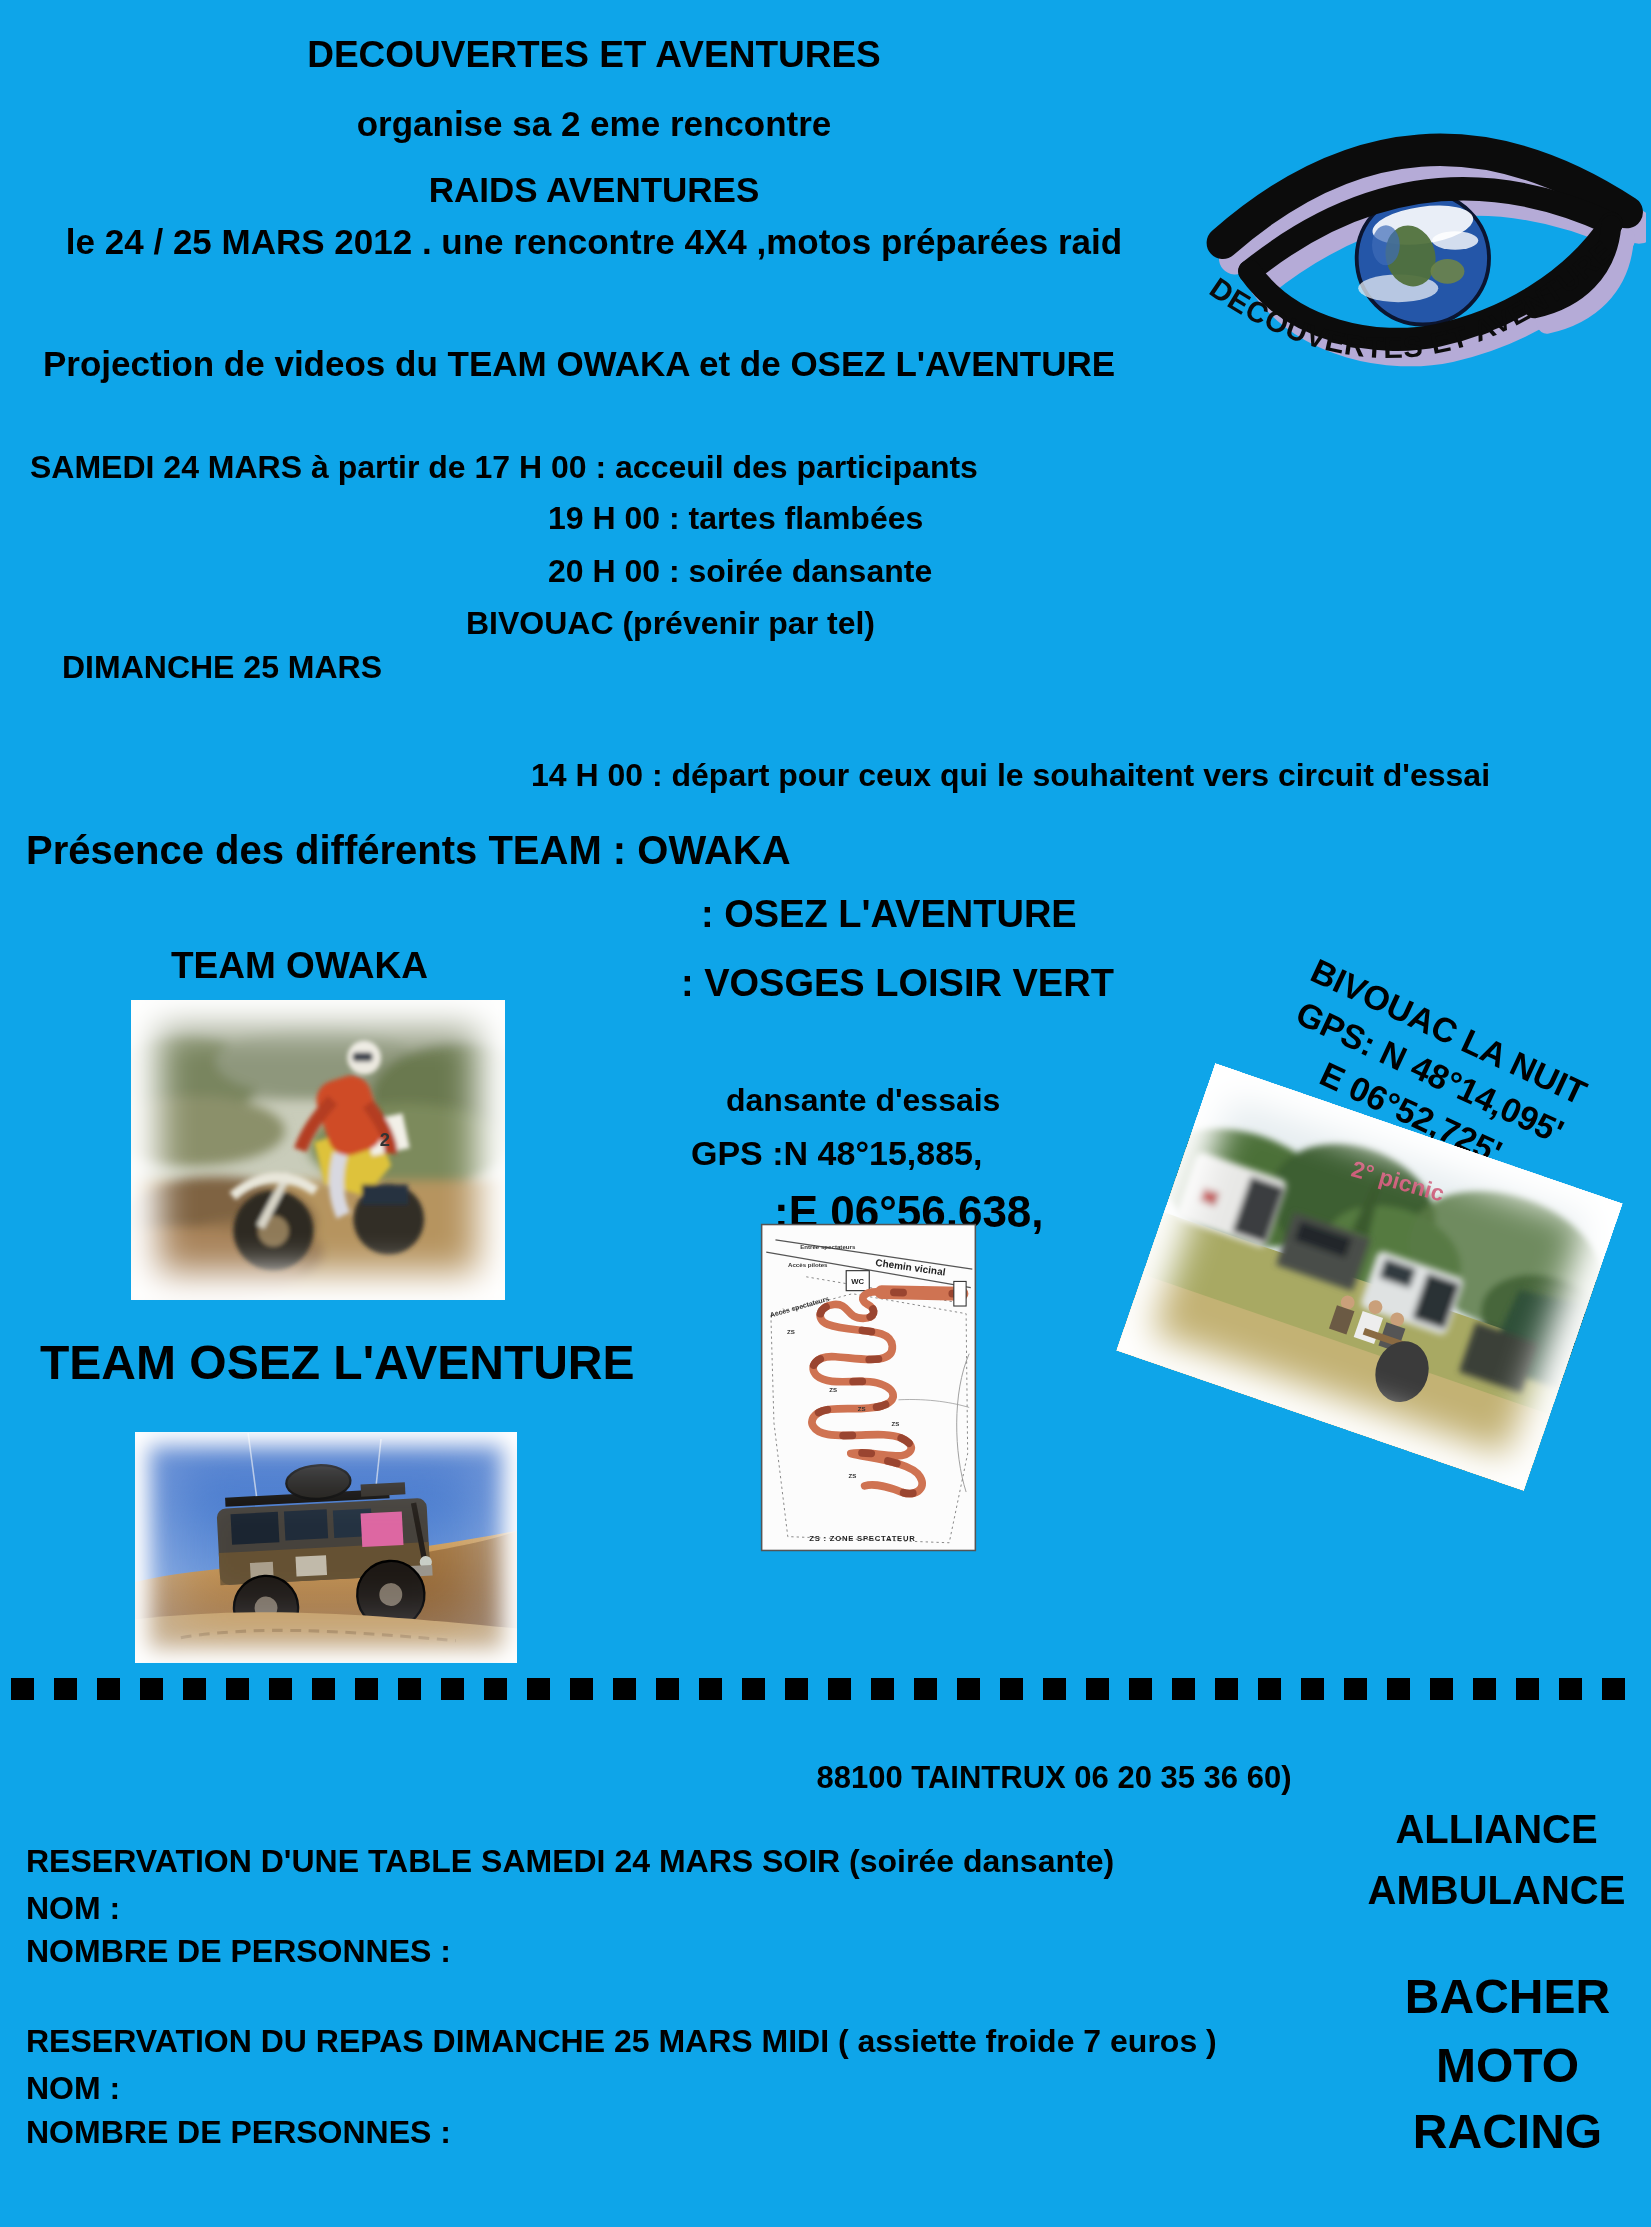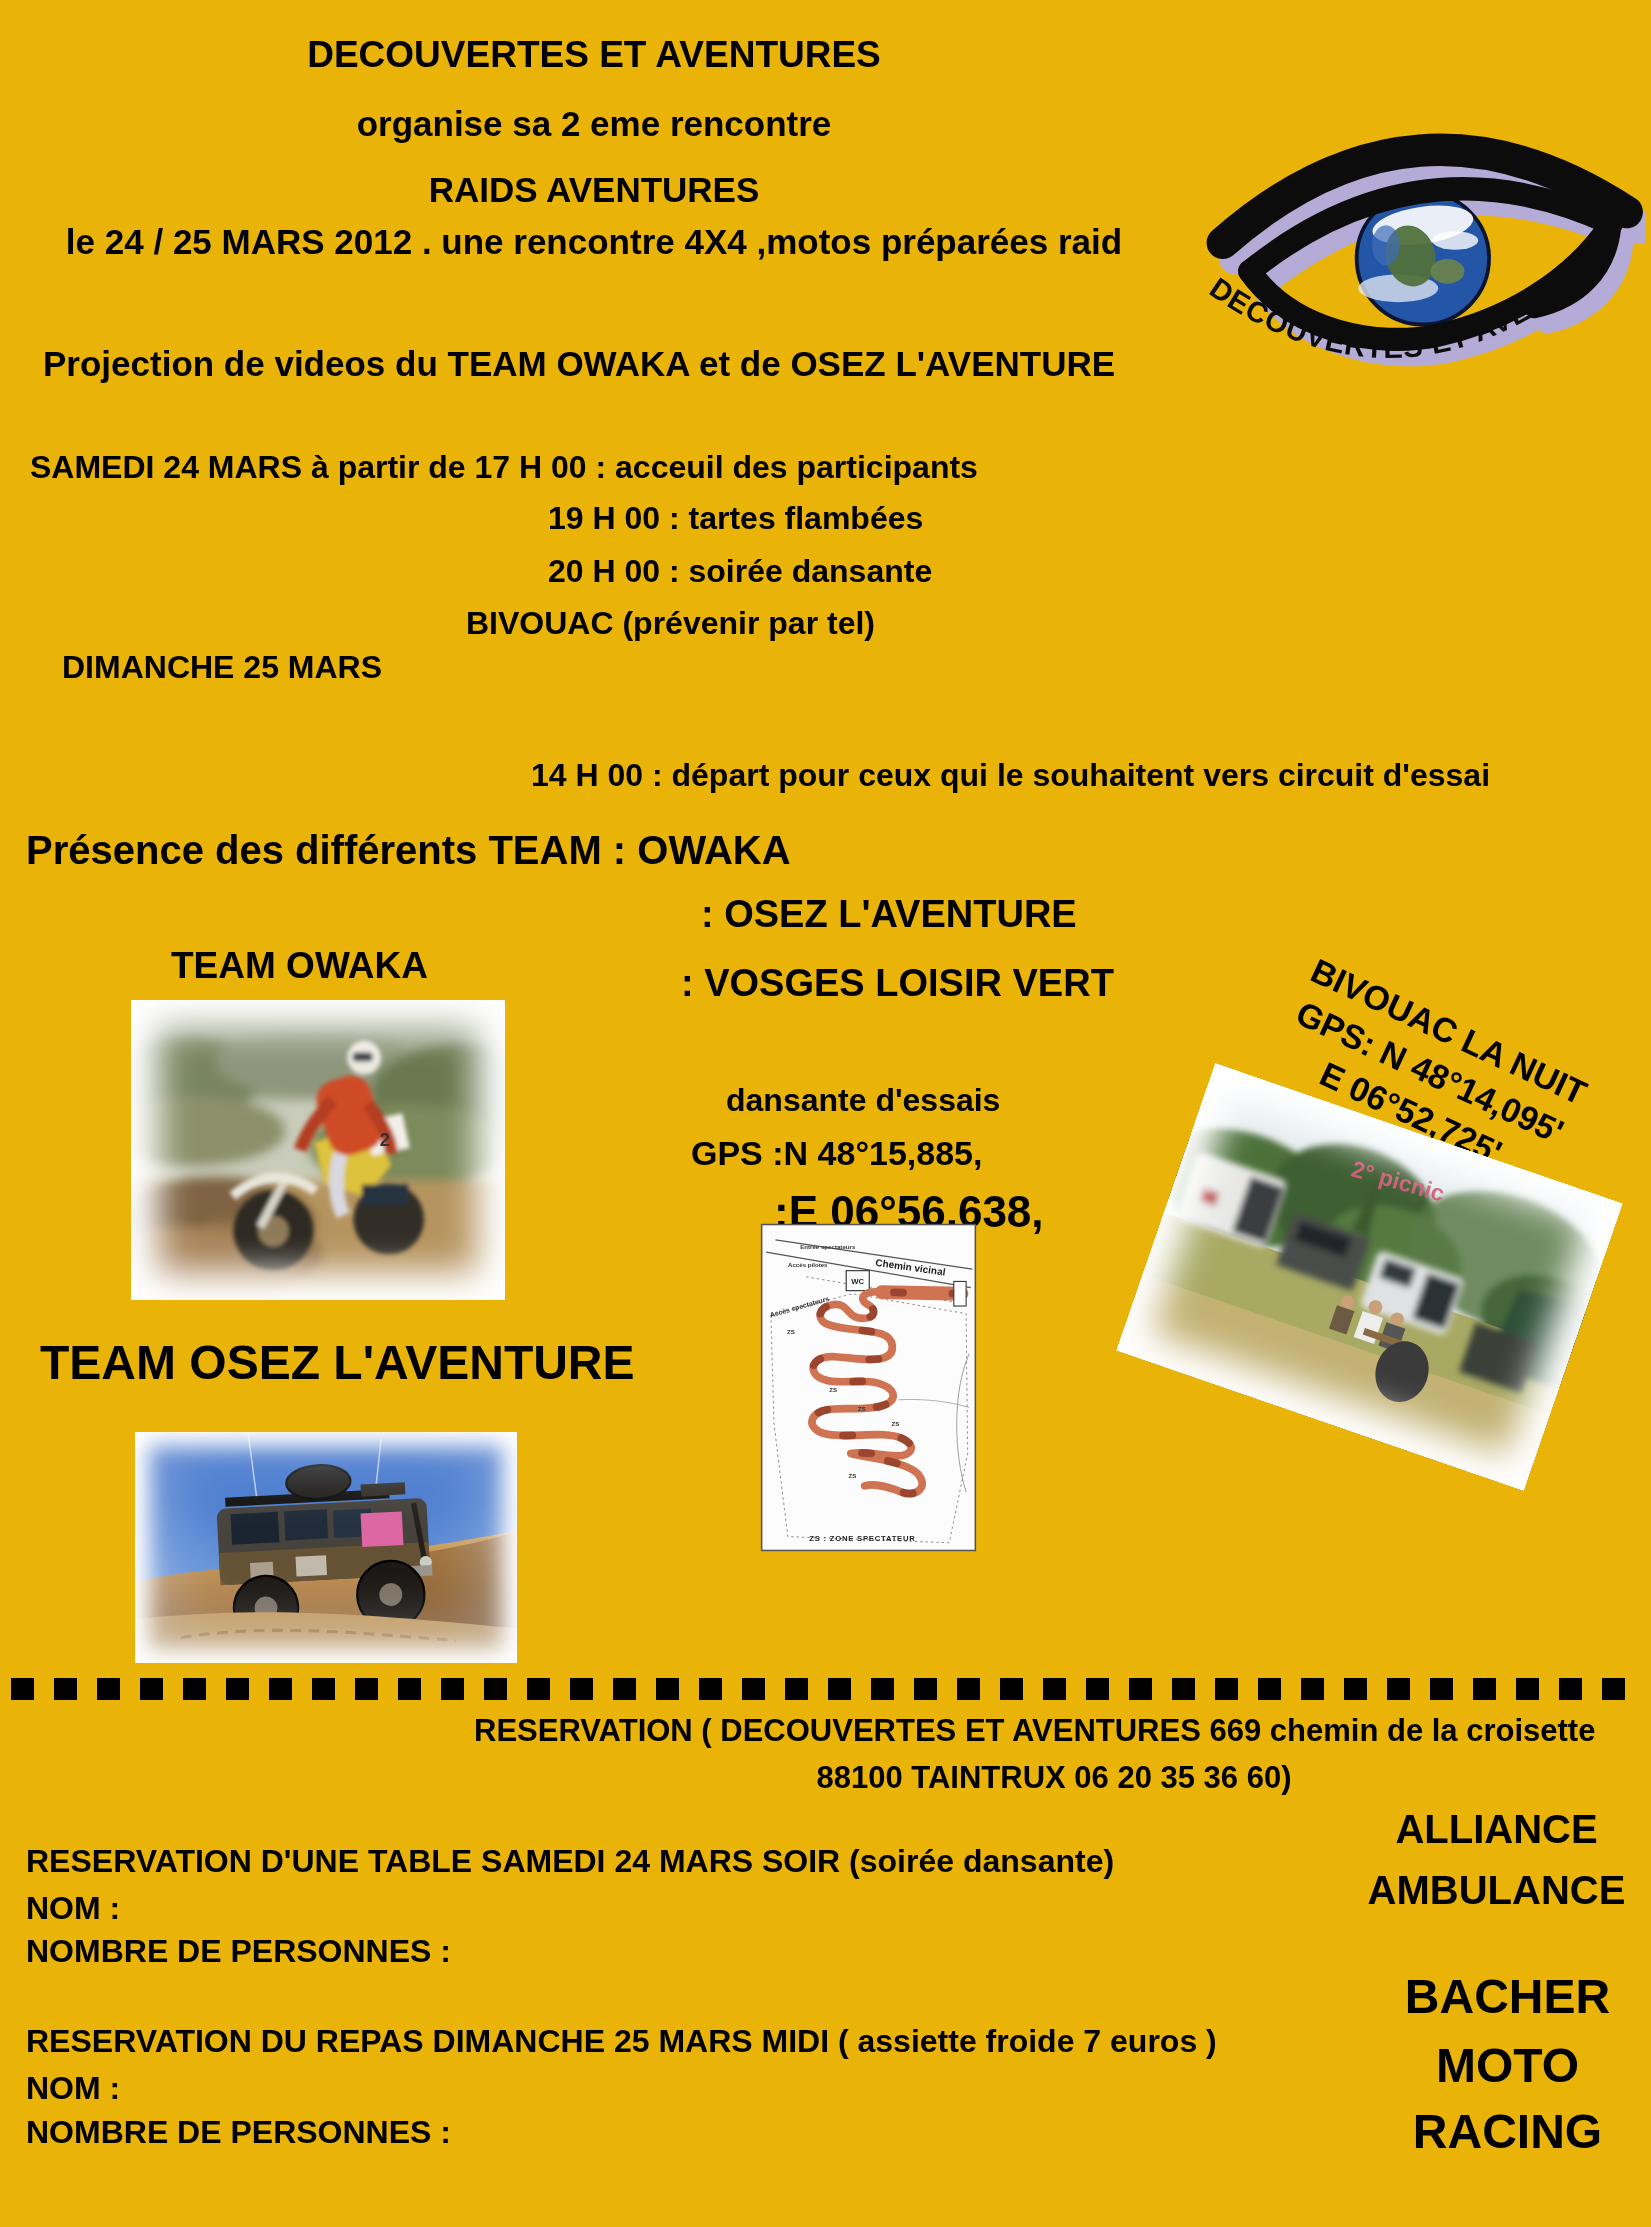--- a/index.html
+++ b/index.html
@@ -1,16 +1,16 @@
 <!DOCTYPE html>
 <html style="font-size:12.3px"><head>
 <meta charset="utf-8">
 <style>
   html,body{margin:0;padding:0;background:#ffffff;}
-  .page{position:relative;width:1651px;height:2227px;background:#eab308;overflow:hidden;
+  .page{position:relative;width:1651px;height:2227px;background:#0ea5e9;overflow:hidden;
         font-family:"Liberation Sans","DejaVu Sans",sans-serif;font-weight:bold;color:#000;}
   .t{position:absolute;white-space:nowrap;font-weight:bold;color:#000;line-height:1.08;}
   .c{text-align:center;}
   .photo{position:absolute;overflow:hidden;}
   .fade{position:absolute;inset:0;pointer-events:none;
         box-shadow:inset 0 0 35px 28px #ffffff;}
   .fade-blue{position:absolute;inset:0;pointer-events:none;
         box-shadow:inset 0 0 21.5px 14px #ffffff, inset 0 0 62px 31px rgba(200,212,240,.45);}
   .dashes{position:absolute;left:10.8px;top:1678px;width:1631px;height:21.5px;
         background:repeating-linear-gradient(90deg,#000 0 23px,transparent 23px 43px);}
@@ -254,21 +254,20 @@
         <circle cx="332" cy="216" r="15" fill="#7d7264"></circle>
       </g>
       <path d="M0,244 C160,226 300,236 500,256 L500,300 L0,300 Z" fill="#c99f61"></path>
       <path d="M60,268 C160,252 260,258 420,272" stroke="#a57c44" stroke-width="4" fill="none" stroke-dasharray="14 10"></path>
     </svg>
     <div class="fade-blue"></div>
   </div>
 
   <div class="dashes"></div>
 
-  <div class="t" style="left:474px;top:1714px;font-size:31px">RESERVATION ( DECOUVERTES ET AVENTURES  669 chemin de la croisette</div>
   <div class="t c" style="left:477px;top:1761px;width:1154px;font-size:31px">88100 TAINTRUX  06 20 35 36 60)</div>
 
   <div class="t c" style="left:1354px;top:1808px;width:285px;font-size:40px">ALLIANCE</div>
   <div class="t c" style="left:1354px;top:1869px;width:285px;font-size:40px">AMBULANCE</div>
 
   <div class="t" style="left:26px;top:1844px;font-size:32px">RESERVATION D'UNE TABLE SAMEDI 24 MARS SOIR (soirée dansante)</div>
   <div class="t" style="left:26px;top:1891px;font-size:32px">NOM :</div>
   <div class="t" style="left:26px;top:1934px;font-size:32px">NOMBRE DE PERSONNES :</div>
 
   <div class="t c" style="left:1392px;top:1971px;width:231px;font-size:48px">BACHER</div>

